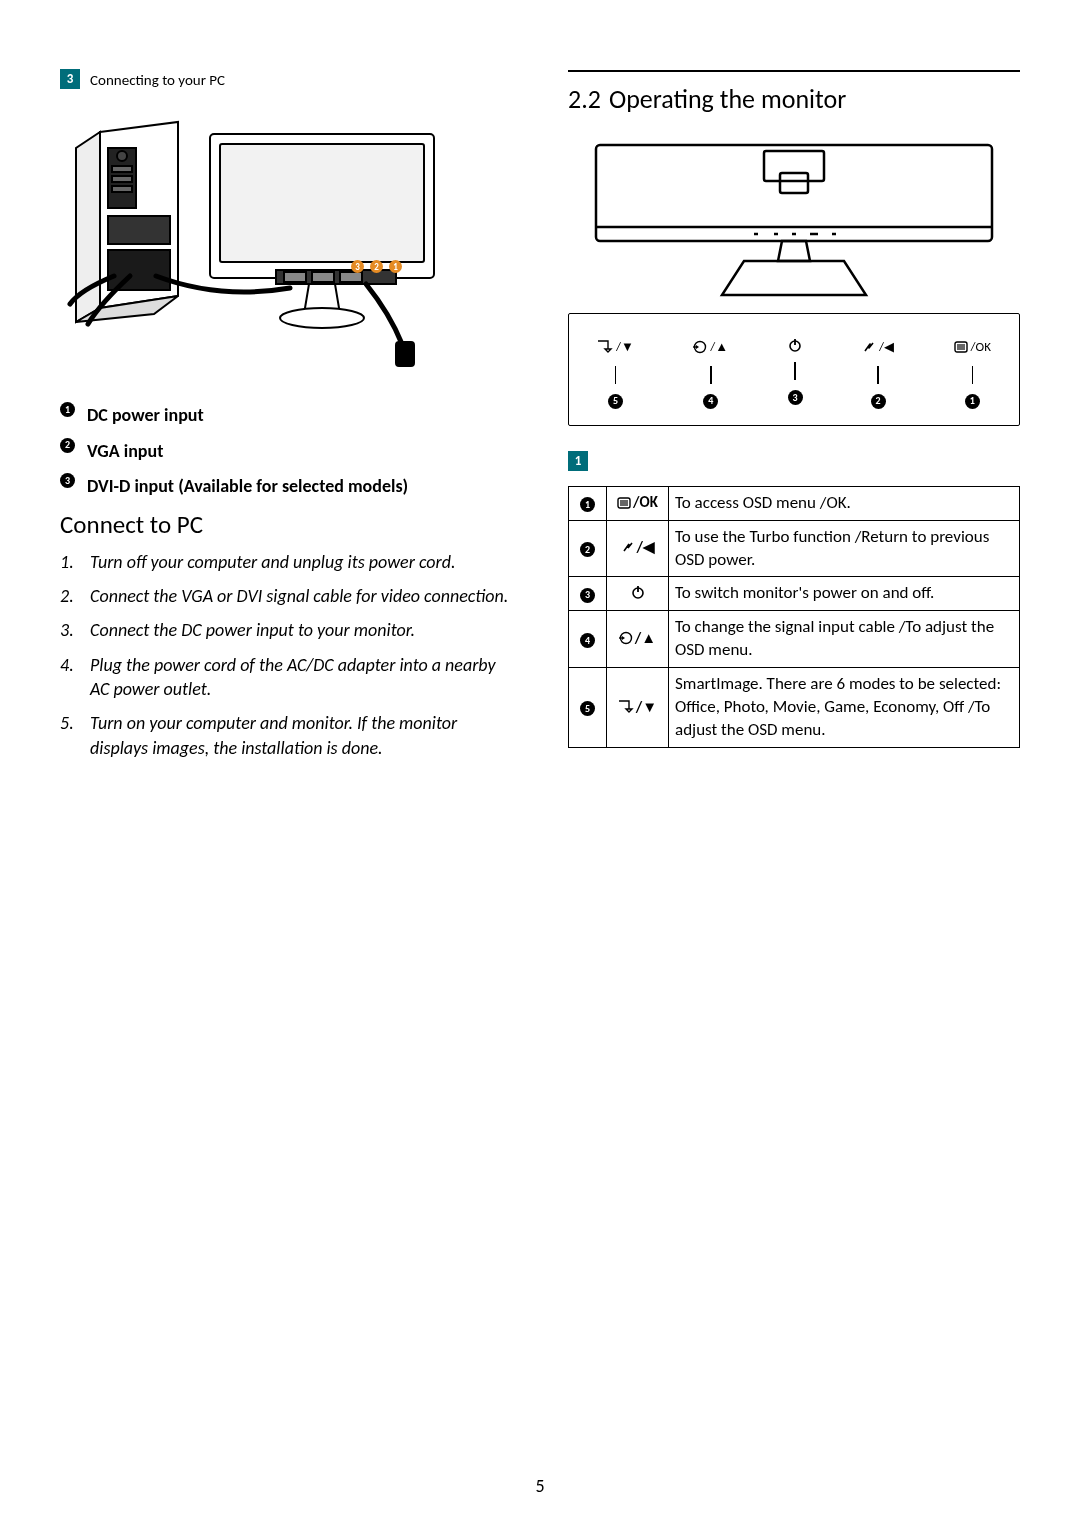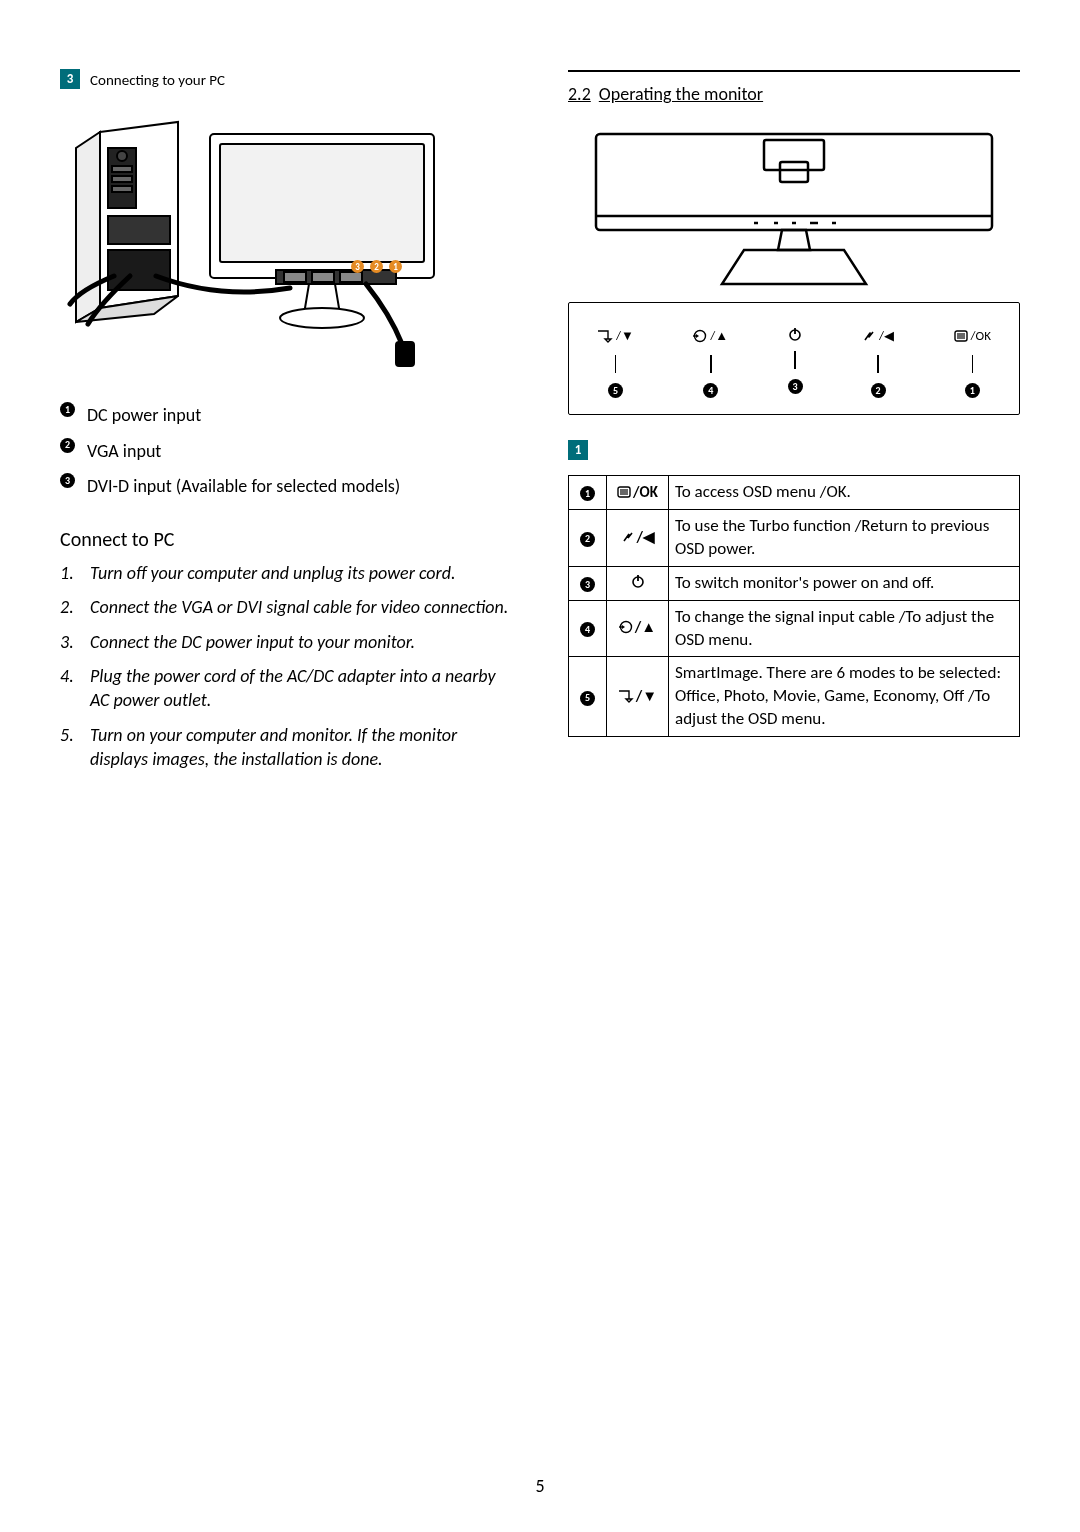--- a/index.html
+++ b/index.html
@@ -52,42 +52,41 @@
     .circle-num.xs { width: 13px; height: 13px; font-size: 9px; }
 
     .heading-row {
       display: flex;
       align-items: center;
       margin-bottom: 14px;
     }
     .heading-text { font-size: 15px; }
 
     .section-title {
-      font-size: 18px;
+      font-size: 26px;
       border-top: 2px solid #000;
       padding-top: 10px;
       margin-bottom: 14px;
-      text-decoration: underline;
     }
     .section-title .num { margin-right: 8px; }
 
-    .subheading { font-size: 20px; margin: 28px 0 8px 0; }
+    .subheading { font-size: 25px; margin: 10px 0 8px 0; }
 
     .bullet-list {
       list-style: none;
       padding: 0;
       margin: 18px 0 8px 0;
     }
     .bullet-list li {
       display: flex;
       align-items: flex-start;
       margin-bottom: 10px;
       gap: 12px;
     }
-    .bullet-list li .txt { flex: 1; padding-top: 1px; }
+    .bullet-list li .txt { flex: 1; padding-top: 1px; font-weight: bold; }
 
     ol.steps {
       list-style: none;
       counter-reset: step;
       padding: 0;
       margin: 6px 0 0 0;
       font-style: italic;
     }
     ol.steps li {
       counter-increment: step;

